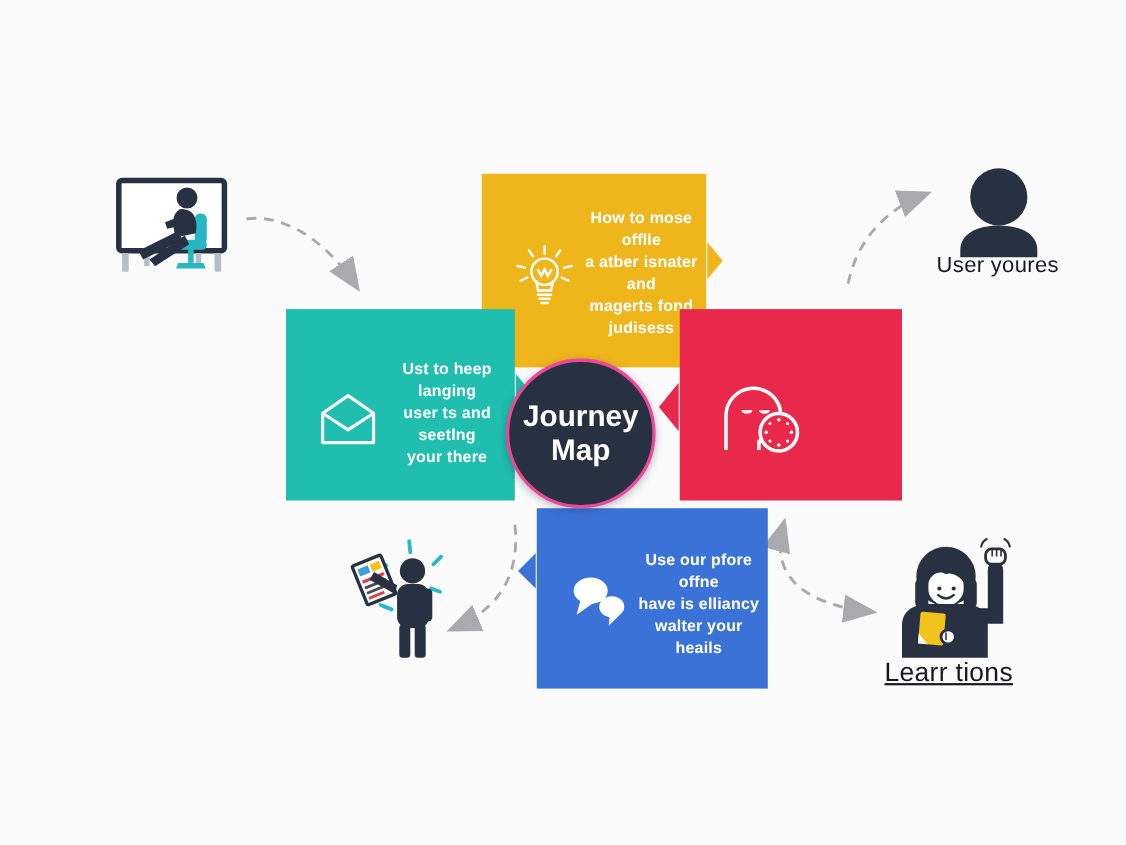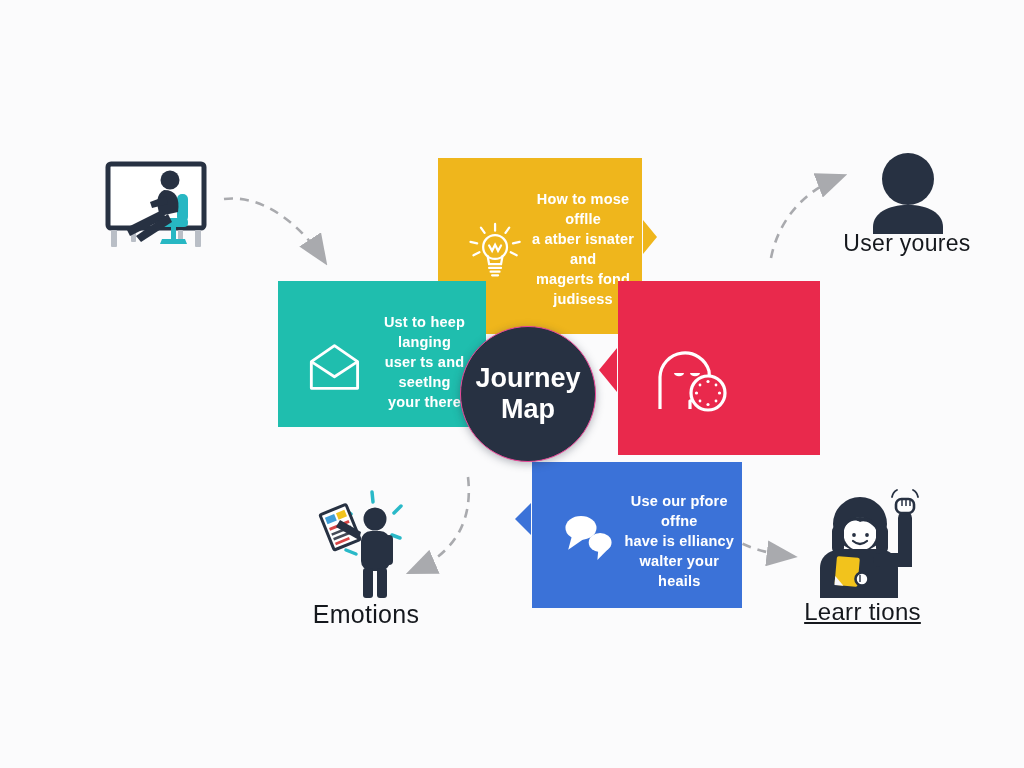--- a/index.html
+++ b/index.html
@@ -13,34 +13,34 @@
   .sq-text{color:#fff;font-size:14.5px;font-weight:600;line-height:1.38;white-space:pre-line;
       letter-spacing:.2px;text-shadow:0 0 1px rgba(255,255,255,.15);}
   .tab{position:absolute;width:0;height:0;}
   .tab-right{right:-1px;transform:translateX(100%);border-top:20px solid transparent;
       border-bottom:20px solid transparent;border-left:18px solid var(--c);}
   .tab-left{left:-1px;transform:translateX(-100%);border-top:20px solid transparent;
       border-bottom:20px solid transparent;border-right:18px solid var(--c);}
 
   #sq-top{left:438px;top:158px;width:176px;height:176px;}
   #sq-top .tab-right{top:62px;border-top-width:17px;border-bottom-width:17px;border-left-width:14px;}
-  #sq-left{left:278px;top:281px;width:180px;height:146px;justify-content:center;}
+  #sq-left{left:260px;top:281px;width:180px;height:174px;justify-content:center;}
   #sq-left .tab-right{top:59px;border-top-width:23px;border-bottom-width:23px;border-left-width:19px;}
   #sq-right{left:618px;top:281px;width:174px;height:174px;}
   #sq-right .tab-left{top:67px;border-top-width:22px;border-bottom-width:22px;border-right-width:18px;}
-  #sq-bottom{left:532px;top:462px;width:182px;height:146px;}
+  #sq-bottom{left:488px;top:462px;width:182px;height:164px;}
   #sq-bottom .tab-left{top:41px;border-top-width:16px;border-bottom-width:16px;border-right-width:16px;}
 
   .center-circle{position:absolute;left:460px;top:326px;width:136px;height:136px;border-radius:50%;
-      background:var(--c);border:1px solid #ec4899;box-sizing:border-box;z-index:2;
+      background:var(--c);border:3px solid #ec4899;box-sizing:border-box;z-index:2;
       display:flex;align-items:center;justify-content:center;text-align:center;
       box-shadow:0 2px 8px rgba(40,49,66,.35);}
   .center-circle span{color:#fff;font-size:27px;font-weight:bold;line-height:1.15;white-space:pre-line;}
 
-  .corner-label{position:absolute;z-index:1;color:#15181d;font-size:23px;font-weight:500;
+  .corner-label{position:absolute;z-index:1;color:#15181d;font-size:20px;font-weight:500;
       text-align:center;letter-spacing:.3px;}
   #lbl-tl{left:85px;top:254px;width:140px;}
   #lbl-tr{left:836px;top:230px;width:142px;}
   #lbl-bl{left:296px;top:600px;width:140px;font-size:25px;}
   #lbl-br{left:790px;top:598px;width:145px;font-size:24px;text-decoration:underline;}
 
   .illus{position:absolute;z-index:1;}
   #illus-tl{left:98px;top:152px;}
   #illus-tr{left:865px;top:148px;}
   #illus-bl{left:300px;top:488px;}
@@ -190,21 +190,20 @@
     </g>
     <g fill="#273142">
       <circle cx="75" cy="31" r="11.5"></circle>
       <path d="M 61 44 L 40 32 L 36 39 L 59 52 Z"></path>
       <rect x="61" y="43" width="29" height="40" rx="10"></rect>
       <rect x="85" y="47" width="8" height="30" rx="4"></rect>
       <rect x="63" y="80" width="10" height="30" rx="3"></rect>
       <rect x="77" y="80" width="10" height="30" rx="3"></rect>
     </g>
   </svg>
-  <div class="corner-label" id="lbl-bl">Emotions</div>
 
   <svg class="illus" id="illus-br" width="126" height="118" viewBox="0 0 126 118">
     <circle cx="54" cy="38" r="27" fill="#273142"></circle>
     <circle cx="54" cy="48" r="16.5" fill="#ffffff"></circle>
     <path d="M 36 46 C 36 26 72 26 72 46 C 66 36 58 34 54 36 C 48 32 40 36 36 46 Z" fill="#273142"></path>
     <rect x="26" y="40" width="12" height="27" rx="5" fill="#273142"></rect>
     <rect x="70" y="40" width="12" height="27" rx="5" fill="#273142"></rect>
     <circle cx="48" cy="49" r="1.9" fill="#273142"></circle>
     <circle cx="61" cy="49" r="1.9" fill="#273142"></circle>
     <path d="M 47 55 Q 54 61 61 55" fill="none" stroke="#273142" stroke-width="2.2" stroke-linecap="round"></path>

